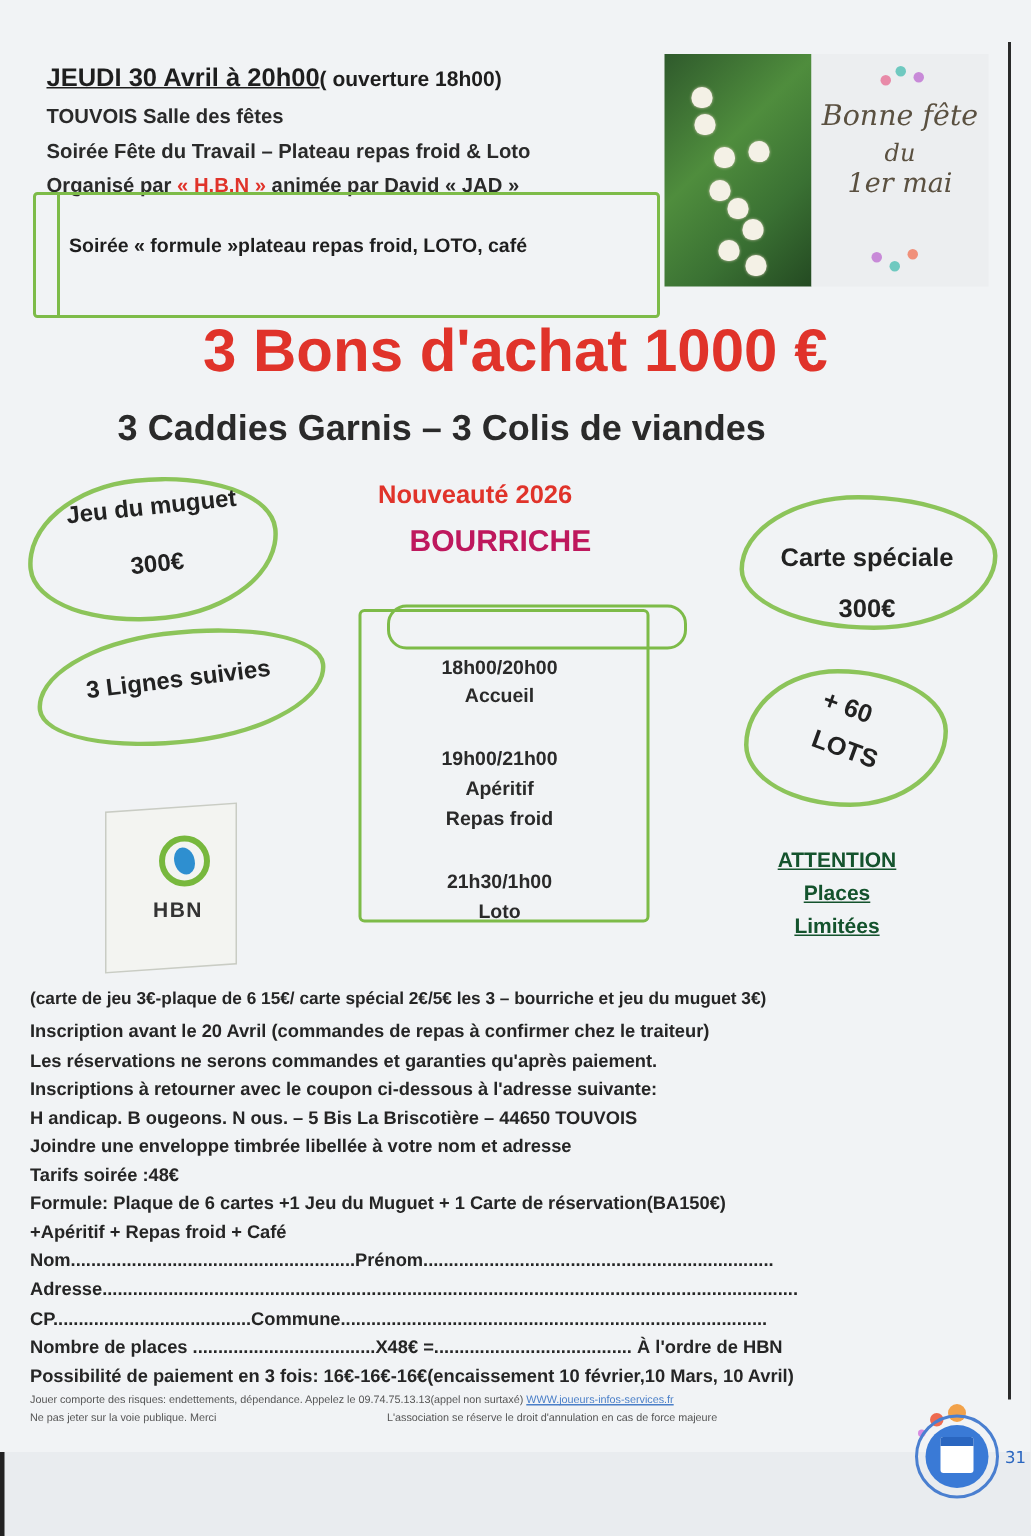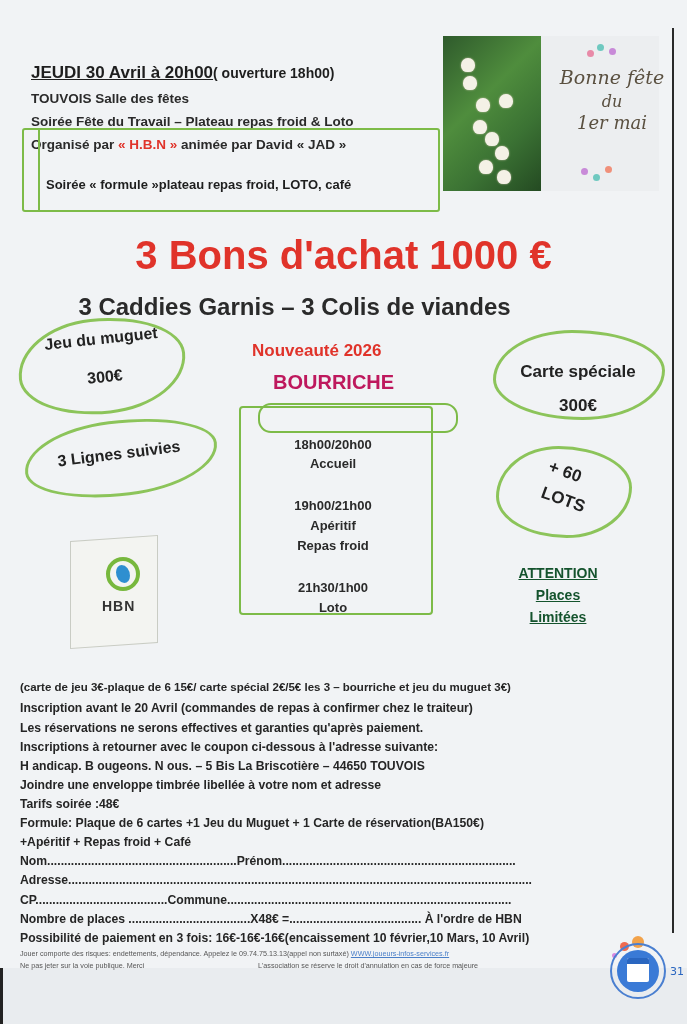--- a/index.html
+++ b/index.html
@@ -1,33 +1,33 @@
 <!DOCTYPE html>
 <html><head>
 <meta charset="utf-8">
 <style>
   html, body { margin:0; padding:0; }
   body { width:687px; height:1024px; background:#e8ebee; position:relative; overflow:hidden; font-family:"Liberation Sans", sans-serif; color:#1e1e1e; }
   .page { position:absolute; left:0; top:0; width:687px; height:968px; background:#f1f3f5; }
   .right-rule { position:absolute; left:672px; top:28px; width:2px; height:905px; background:#2a2a2a; }
   .below { position:absolute; left:0; top:968px; width:687px; height:56px; background:#e9ecef; }
   .left-edge { position:absolute; left:0; top:968px; width:3px; height:56px; background:#222; }
-  .t { position:absolute; white-space:nowrap; font-weight:bold;margin-top:21px; }
+  .t { position:absolute; white-space:nowrap; font-weight:bold; }
   .head1 { left:31px; top:42px; font-size:17px; }
   .head1 .u { text-decoration:underline; }
   .head1 .s { font-size:14px; }
   .l { left:31px; font-size:13.5px; color:#2a2a2a; }
   .red { color:#e0332a; }
   .formule-scroll { position:absolute; left:22px; top:128px; width:414px; height:80px; border:2px solid #7dbb48; border-radius:3px; }
   .formule-scroll .in { position:absolute; left:14px; top:0; bottom:0; border-left:2px solid #7dbb48; }
   .formule-text { left:46px; top:156px; font-size:13px; }
   .photo { position:absolute; left:443px; top:36px; width:98px; height:155px; background:linear-gradient(135deg,#2f5a2c,#4f8d3d 40%,#3a7133 70%,#244a22); }
   .bell { position:absolute; width:14px; height:14px; border-radius:50% 50% 45% 45%; background:#f4f1e6; box-shadow:0 0 2px #cfc8b0; }
   .card { position:absolute; left:541px; top:36px; width:118px; height:155px; background:#eceef0; }
-  .card-text { position:absolute; left:12px; width:118px; text-align:center; font-family:"DejaVu Serif", serif; font-style:italic; color:#5a5040; }
+  .card-text { position:absolute; left:0; width:118px; text-align:center; font-family:"DejaVu Serif", serif; font-style:italic; color:#5a5040; }
   .flower { position:absolute; width:7px; height:7px; border-radius:50%; }
   .bons { left:0; width:687px; text-align:center; top:212px; font-size:40px; color:#e0332a; }
   .caddies { left:0; width:589px; text-align:center; top:272px; font-size:24px; color:#2a2a2a; }
   .cloud { position:absolute; border:3px solid #8cc45a; border-radius:46% 54% 48% 52% / 55% 45% 55% 45%; box-shadow: 0 0 0 0 transparent; }
   .cloud-text { position:absolute; text-align:center; font-weight:bold; color:#222; }
   .nouv { left:252px; top:320px; font-size:17px; color:#e0332a; }
   .bour { left:273px; top:350px; font-size:20px; color:#be185d; }
   .sched-scroll { position:absolute; left:239px; top:406px; width:190px; height:205px; border:2px solid #7dbb48; border-radius:4px; }
   .sched-top { position:absolute; left:258px; top:403px; width:196px; height:26px; border:2px solid #7dbb48; border-radius:13px; }
   .sched-line { position:absolute; left:238px; width:190px; text-align:center; font-weight:bold; font-size:13px; color:#2a2a2a; }
@@ -121,21 +121,21 @@
 <div class="flag"></div>
 <div class="logo-ring"></div>
 <div class="logo-text">HBN</div>
 
 <div class="attn" style="top:565px">ATTENTION</div>
 <div class="attn" style="top:587px">Places</div>
 <div class="attn" style="top:609px">Limitées</div>
 
 <div class="t body-line" style="top:660px;font-size:11.5px">(carte de jeu 3€-plaque de 6 15€/ carte spécial 2€/5€ les 3 – bourriche  et jeu du muguet 3€)</div>
 <div class="t body-line" style="top:680px">Inscription  avant  le 20 Avril (commandes  de repas à confirmer chez le traiteur)</div>
-<div class="t body-line" style="top:700px">Les réservations ne serons effectives et garanties qu'après paiement.</div>
+<div class="t body-line" style="top:700px">Les réservations ne serons commandes et garanties qu'après paiement.</div>
 <div class="t body-line" style="top:719px">Inscriptions  à retourner avec le coupon  ci-dessous à l'adresse suivante:</div>
 <div class="t body-line" style="top:738px">H andicap.  B ougeons. N ous. – 5 Bis  La Briscotière – 44650 TOUVOIS</div>
 <div class="t body-line" style="top:757px">Joindre une enveloppe timbrée libellée à votre nom et adresse</div>
 <div class="t body-line" style="top:776px">Tarifs  soirée :48€</div>
 <div class="t body-line" style="top:795px">Formule: Plaque de 6 cartes +1 Jeu du Muguet + 1 Carte de réservation(BA150€)</div>
 <div class="t body-line" style="top:814px">+Apéritif + Repas froid + Café</div>
 
 <div class="t body-line" style="top:833px">Nom........................................................Prénom.....................................................................</div>
 <div class="t body-line" style="top:852px">Adresse.........................................................................................................................................</div>
 <div class="t body-line" style="top:872px">CP.......................................Commune....................................................................................</div>

